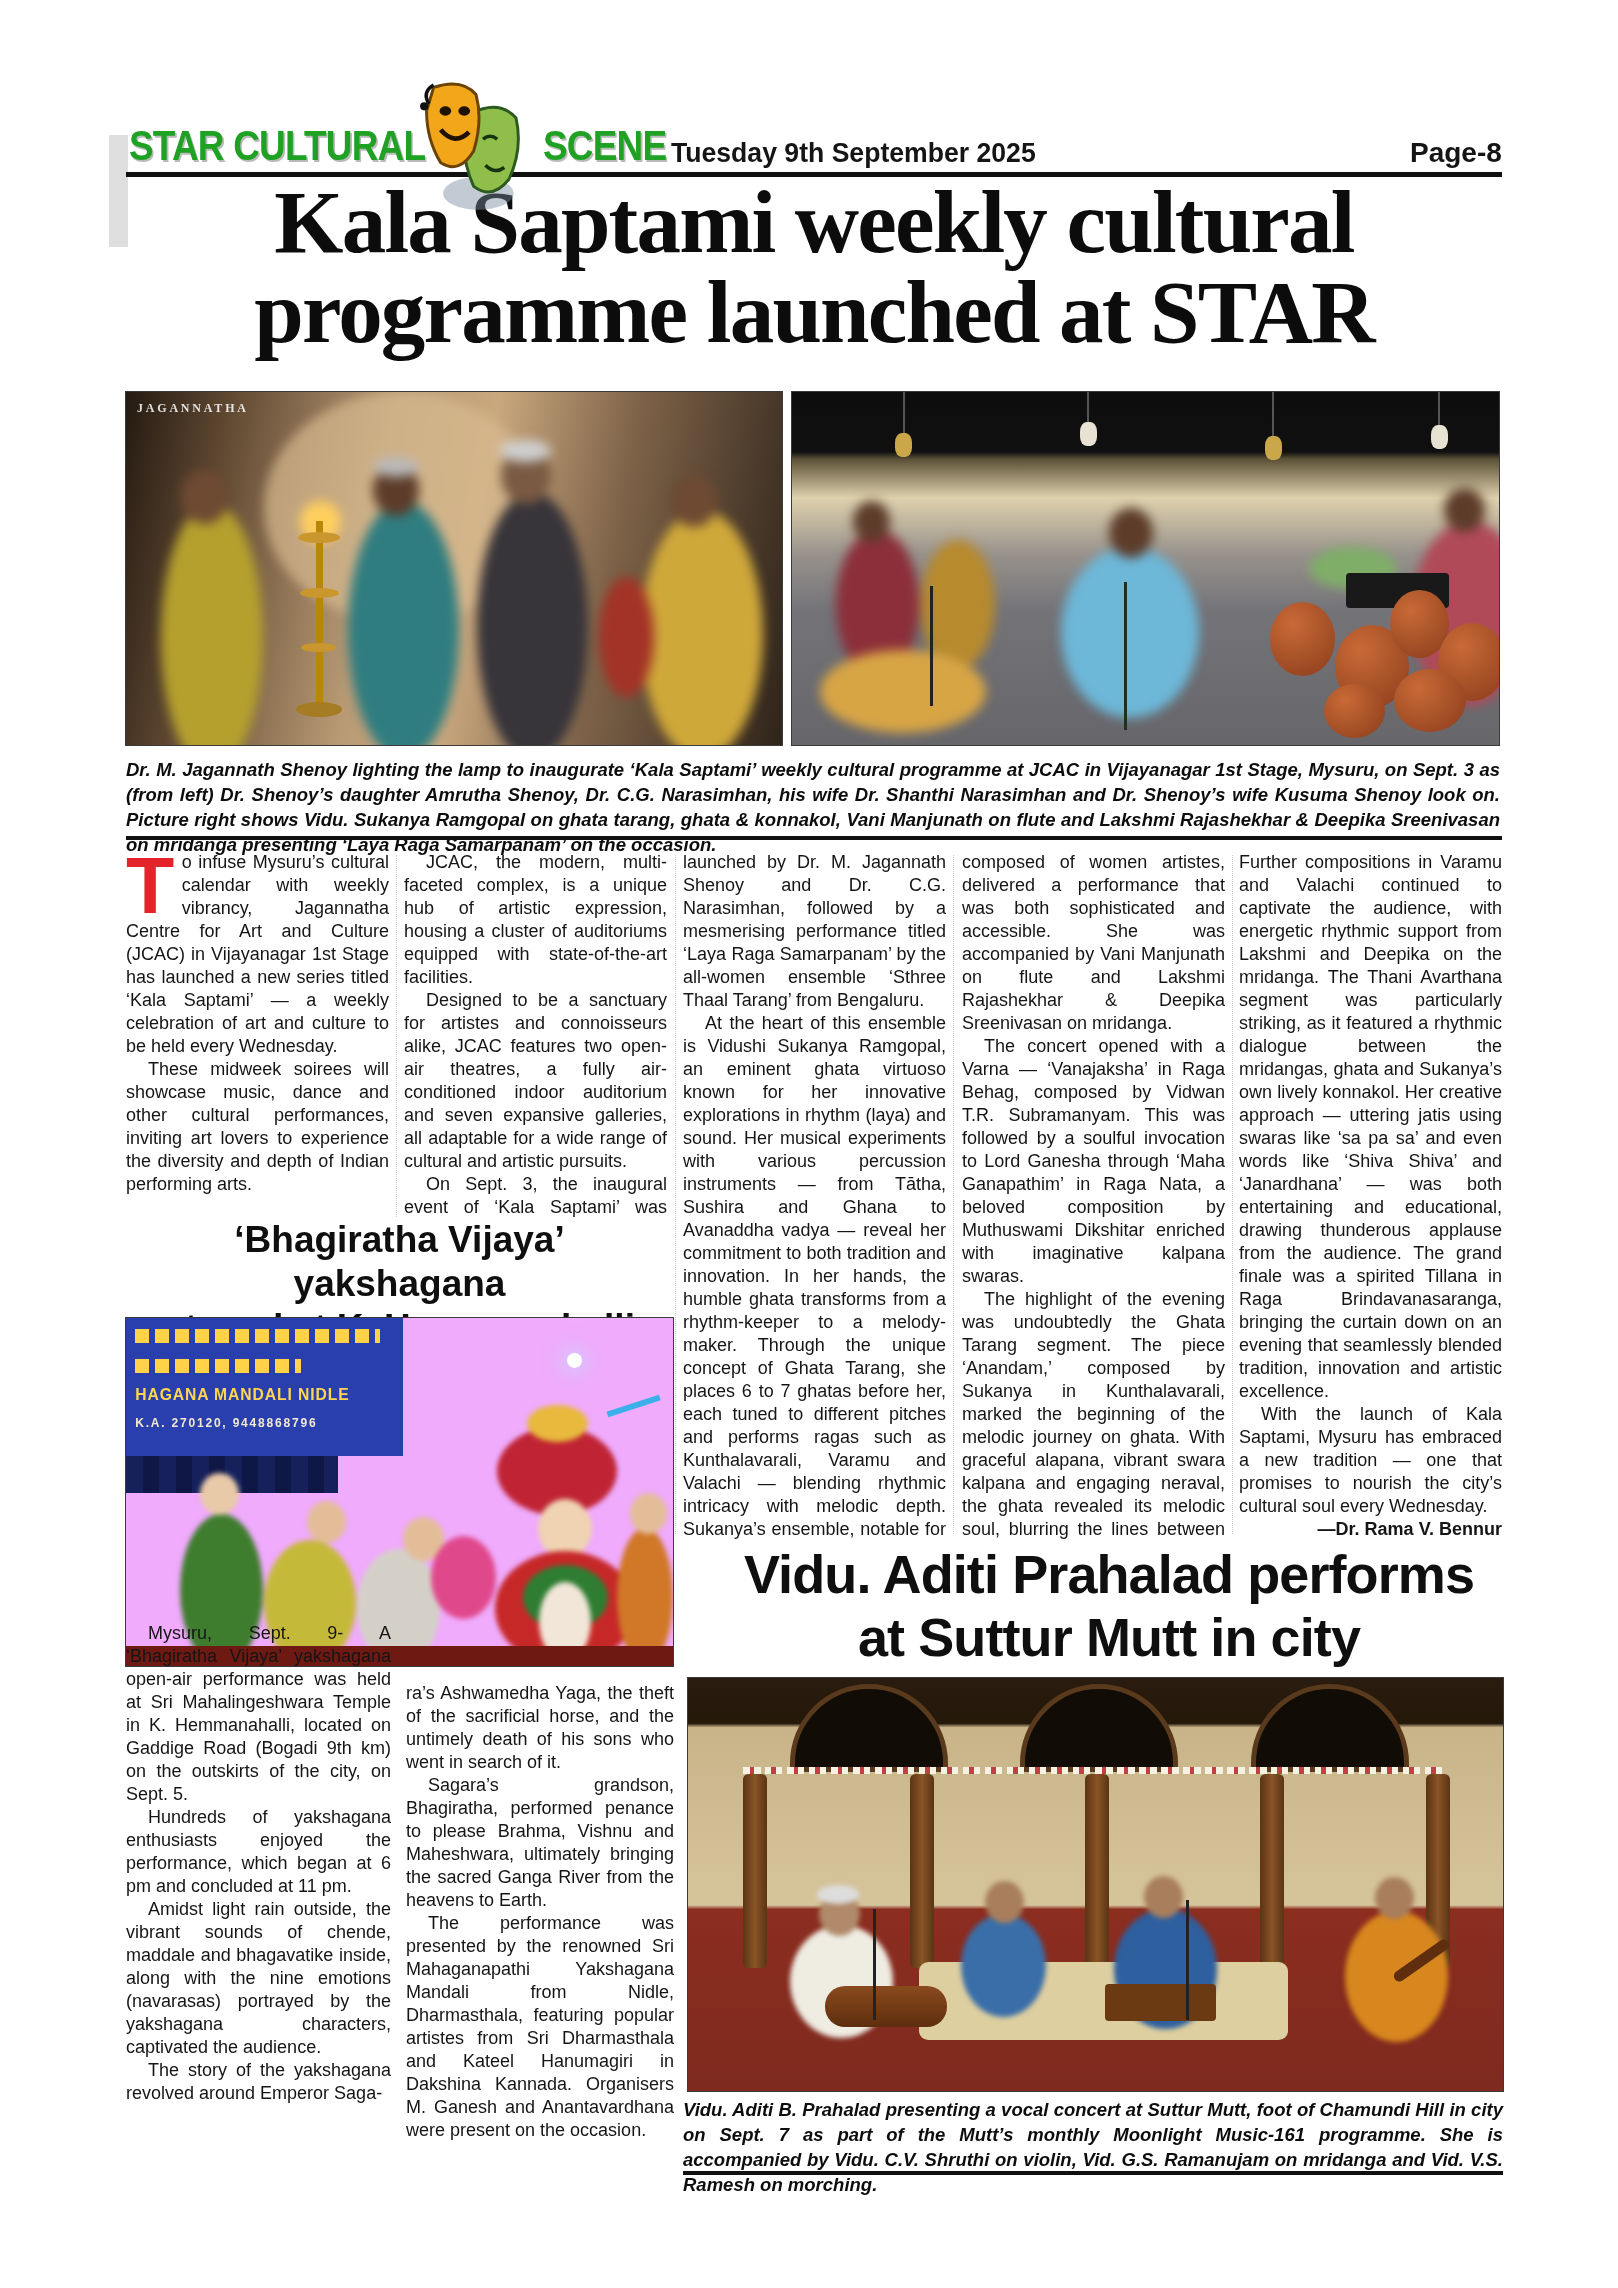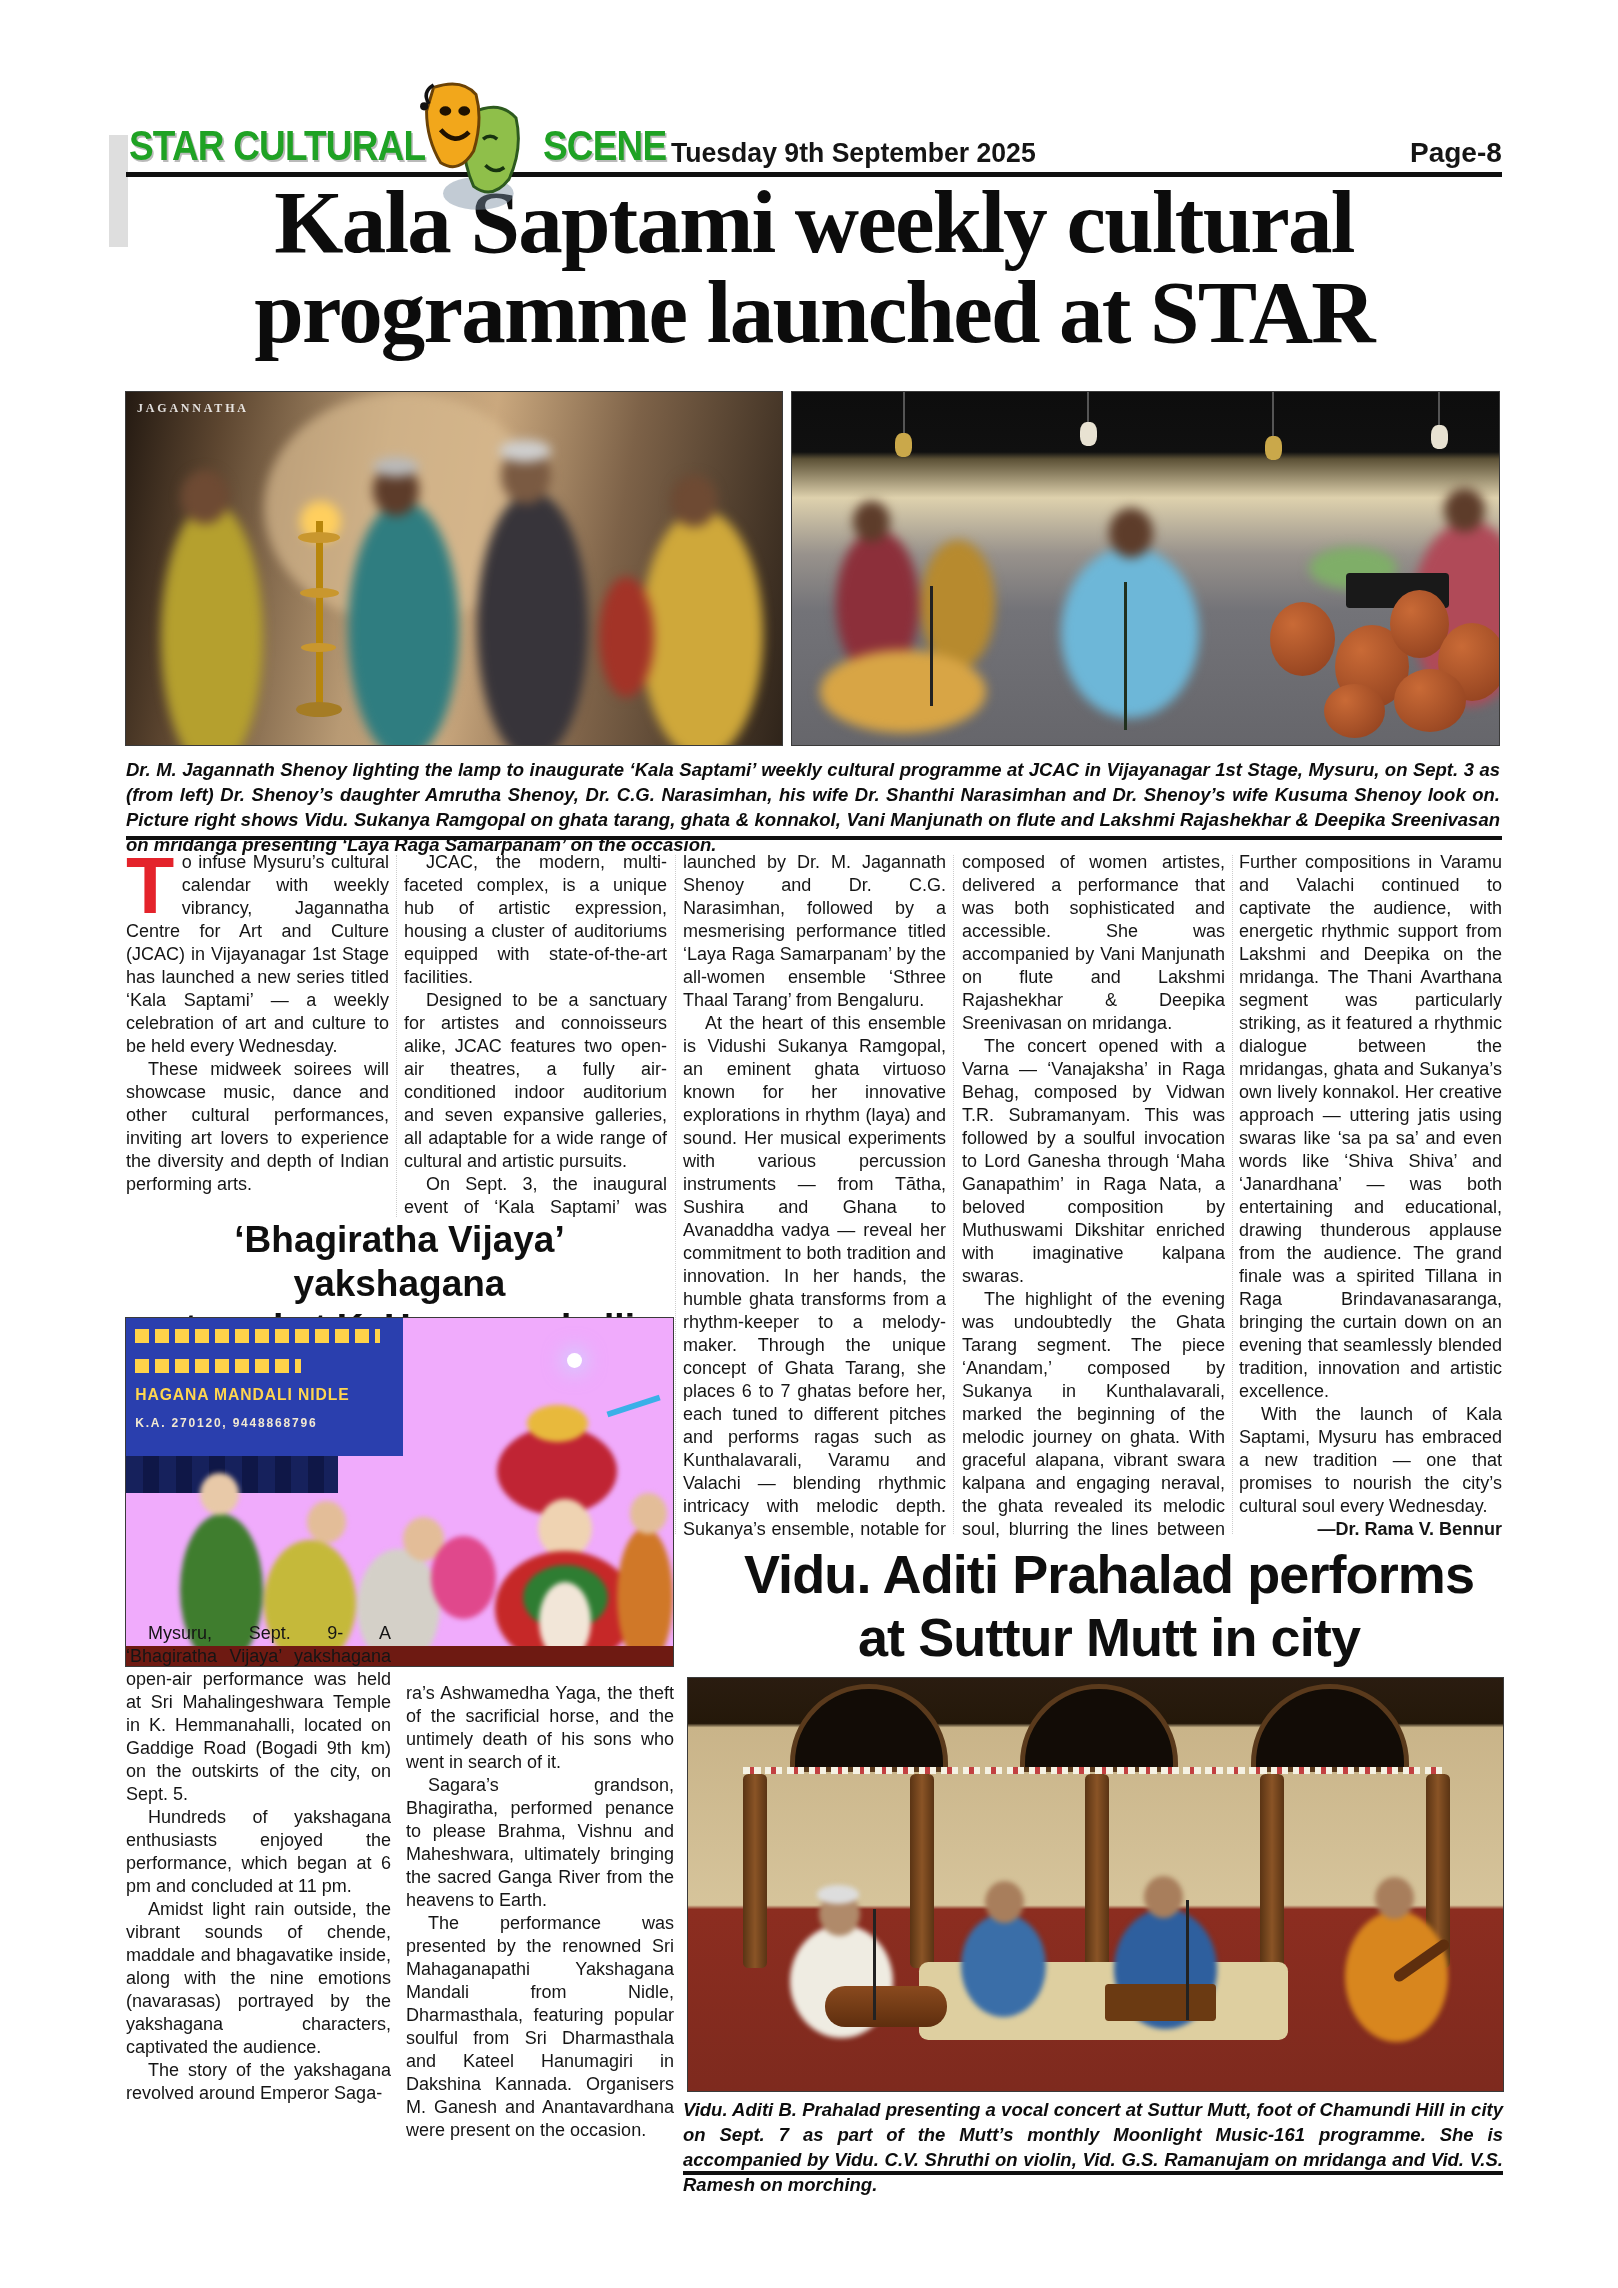--- a/index.html
+++ b/index.html
@@ -233,21 +233,21 @@
 
   <div class="col" style="left:126px;top:1622px;width:265px;height:545px;">
     <p>Mysuru, Sept. 9- A ‘Bhagiratha Vijaya’ yakshagana open-air performance was held at Sri Mahalingeshwara Temple in K. Hemmanahalli, located on Gaddige Road (Bogadi 9th km) on the outskirts of the city, on Sept. 5.</p>
     <p>Hundreds of yakshagana enthusiasts enjoyed the performance, which began at 6 pm and concluded at 11 pm.</p>
     <p>Amidst light rain outside, the vibrant sounds of chende, maddale and bhagavatike inside, along with the nine emotions (navarasas) portrayed by the yakshagana characters, captivated the audience.</p>
     <p>The story of the yakshagana revolved around Emperor Saga-</p>
   </div>
   <div class="col" style="left:406px;top:1682px;width:268px;height:545px;">
     <p class="first">ra’s Ashwamedha Yaga, the theft of the sacrificial horse, and the untimely death of his sons who went in search of it.</p>
     <p>Sagara’s grandson, Bhagiratha, performed penance to please Brahma, Vishnu and Maheshwara, ultimately bringing the sacred Ganga River from the heavens to Earth.</p>
-    <p>The performance was presented by the renowned Sri Mahaganapathi Yakshagana Mandali from Nidle, Dharmasthala, featuring popular soulful from Sri Dharmasthala and Kateel Hanumagiri in Dakshina Kannada. Organisers M. Ganesh and Anantavardhana were present on the occasion.</p>
+    <p>The performance was presented by the renowned Sri Mahaganapathi Yakshagana Mandali from Nidle, Dharmasthala, featuring popular artistes from Sri Dharmasthala and Kateel Hanumagiri in Dakshina Kannada. Organisers M. Ganesh and Anantavardhana were present on the occasion.</p>
   </div>
 
   <div class="sub-head" style="left:699px;top:1543px;width:820px;font-size:54px;line-height:63px;letter-spacing:-0.9px;">
     <div>Vidu. Aditi Prahalad performs</div>
     <div>at Suttur Mutt in city</div>
   </div>
 
   <div class="photo" style="left:688px;top:1678px;width:815px;height:413px;
        background:linear-gradient(180deg,#2a1c10 0%,#241809 11%,#c9b489 12%,#d6c49b 55%,#8c2d20 56%,#7e2a1e 100%);">
     <div class="abs" style="left:102px;top:5.5px;width:148px;height:78px;background:#120c06;border:5.5px solid #5a3a1c;border-radius:79px 79px 0 0;"></div>

